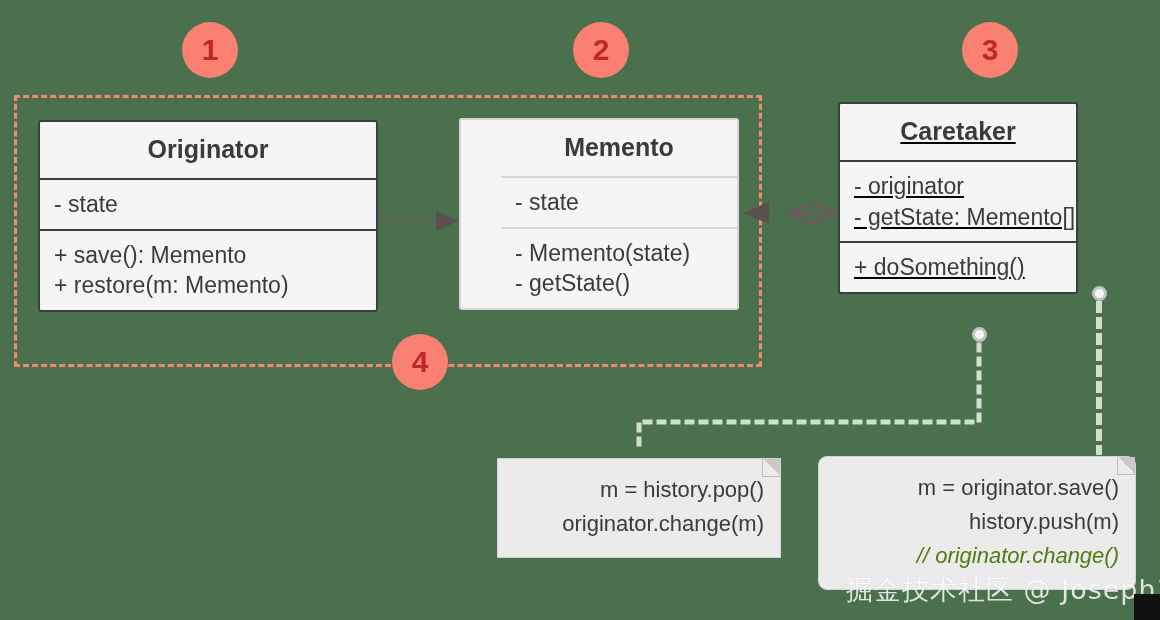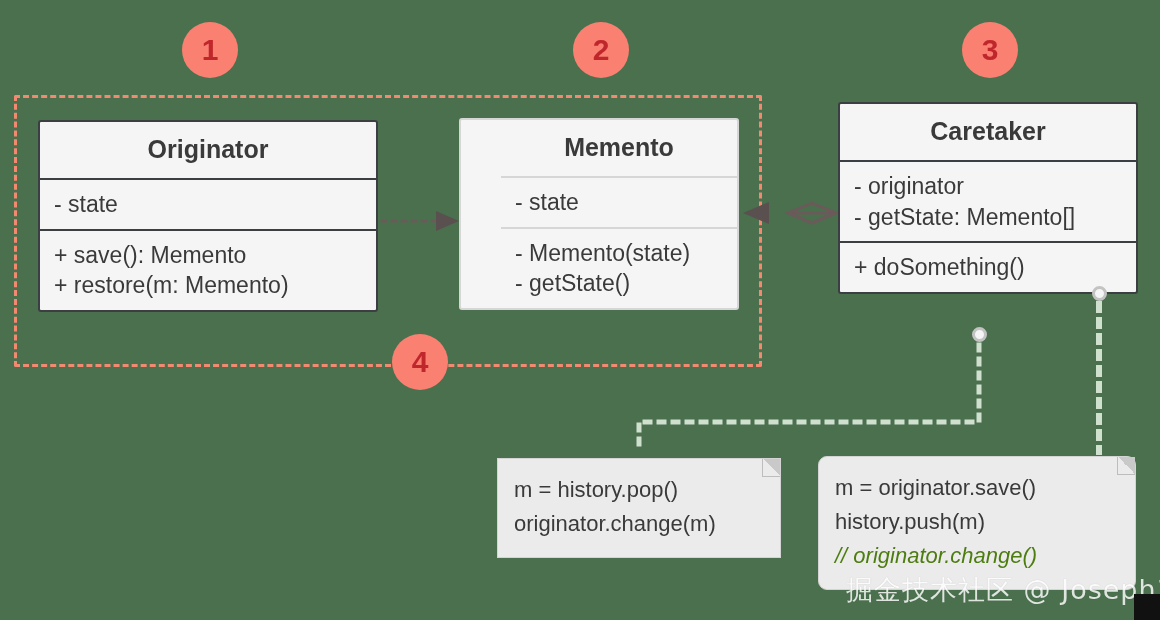--- a/index.html
+++ b/index.html
@@ -65,33 +65,34 @@
 
   .uml-title {
     text-align: center;
     font-weight: bold;
     font-size: 25px;
     padding: 11px 14px 12px;
   }
 
   #box-originator { left: 38px;  top: 120px; width: 340px; }
   #box-memento    { left: 459px; top: 118px; width: 280px; padding-left: 40px; }
-  #box-caretaker  { left: 838px; top: 102px; width: 300px; }
+  #box-caretaker  { left: 838px; top: 102px; width: 240px; text-decoration: underline; }
 
   
   .note {
     position: absolute;
     background: #ebebeb;
     border: 1px solid #d4d4d4;
     z-index: 12;
     padding: 14px 16px 16px;
     font-size: 22px;
     line-height: 1.55;
     color: #3a3a3a;
     white-space: nowrap;
+    text-align: right;
   }
   .note::after {
     content: "";
     position: absolute;
     right: 0; top: 0;
     width: 17px; height: 17px;
     background: linear-gradient(225deg, #c9c9c9 0 50%, transparent 50% 100%);
     border-left: 1px solid #bdbdbd;
     border-bottom: 1px solid #bdbdbd;
   }

